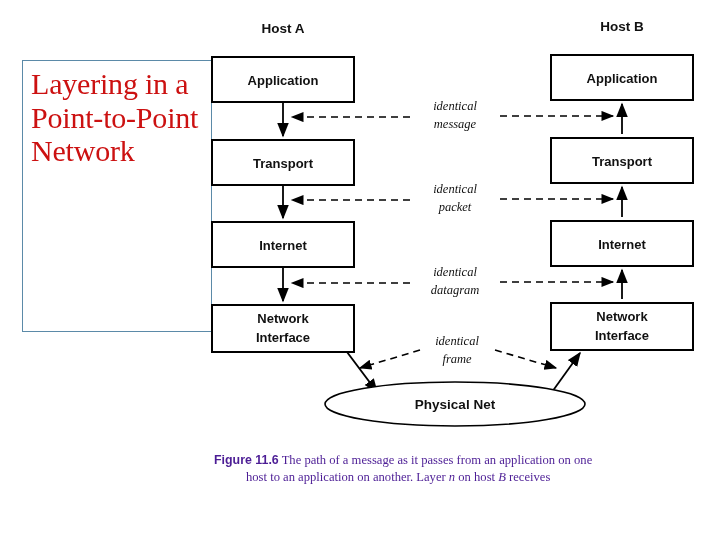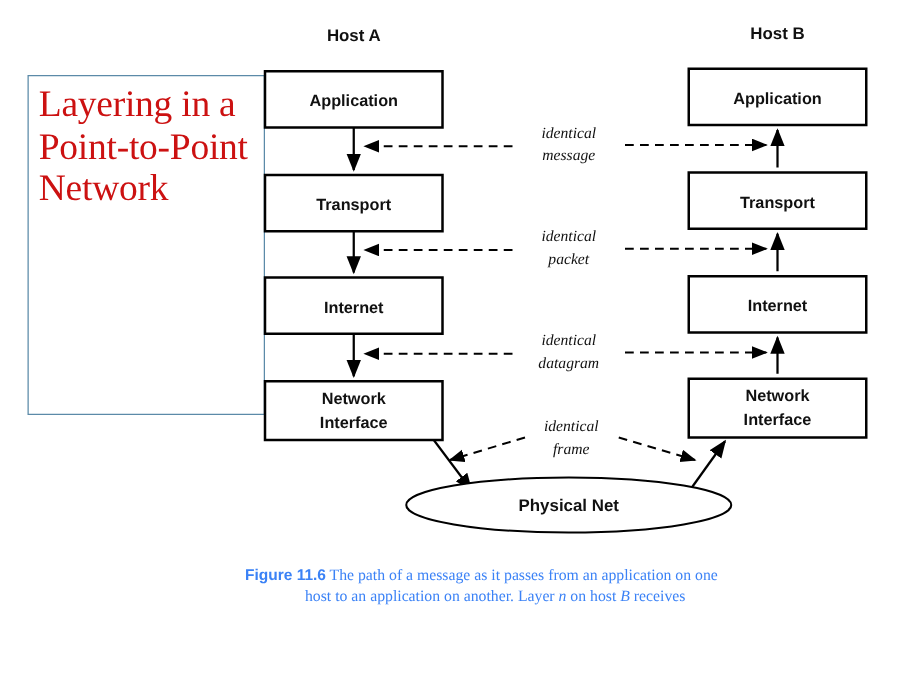--- a/index.html
+++ b/index.html
@@ -92,37 +92,37 @@
   .dashed-conn {
     stroke: #000000;
     stroke-width: 1.6;
     fill: none;
     stroke-dasharray: 7 5;
   }
 
   
   #caption {
     position: absolute;
-    left: 196px;
+    left: 214px;
     top: 452px;
     width: 484px;
     font-family: "Liberation Serif", serif;
     font-size: 12.6px;
     line-height: 1.32;
-    color: #3b82f6;
+    color: #4c1d95;
   }
   #caption .fig-num {
     font-family: "Liberation Sans", sans-serif;
     font-weight: bold;
     font-size: 12.4px;
   }
   #caption .cap-body { }
   #caption .l2, #caption .l3 {
     display: block;
-    margin-left: 48px;
+    margin-left: 32px;
   }
   #caption i { font-style: italic; }
 </style>
 </head>
 <body>
 
 <div id="slide">
 
   <div id="title-box">
     <div id="title-text">Layering in a Point-to-Point Network</div>

